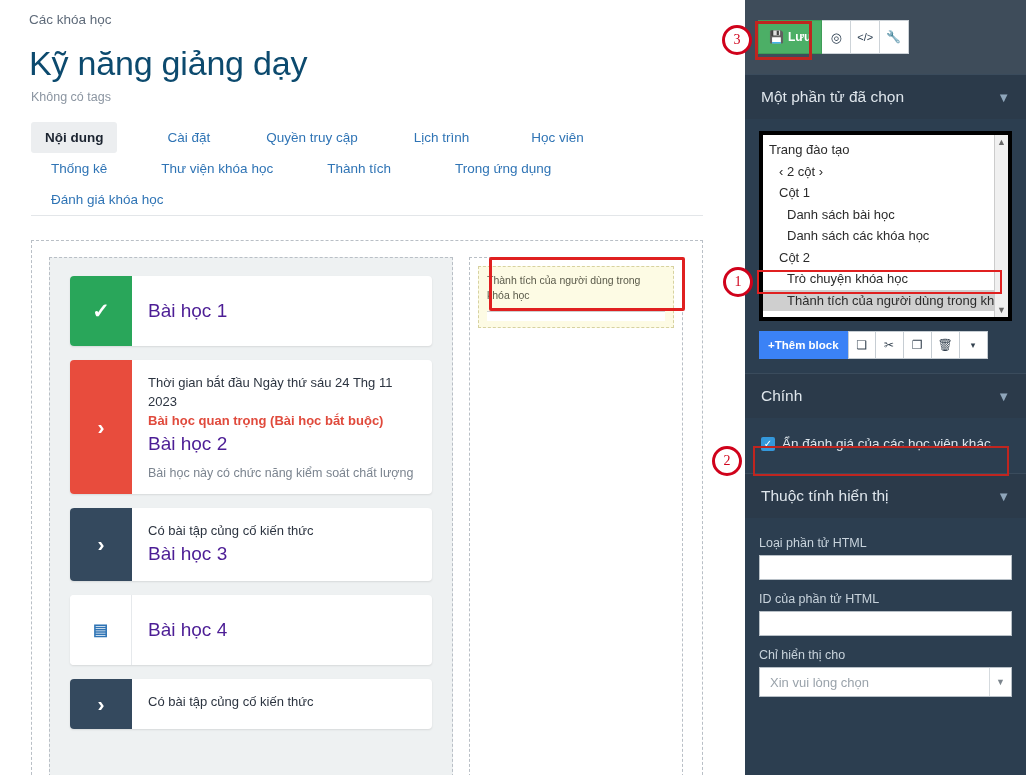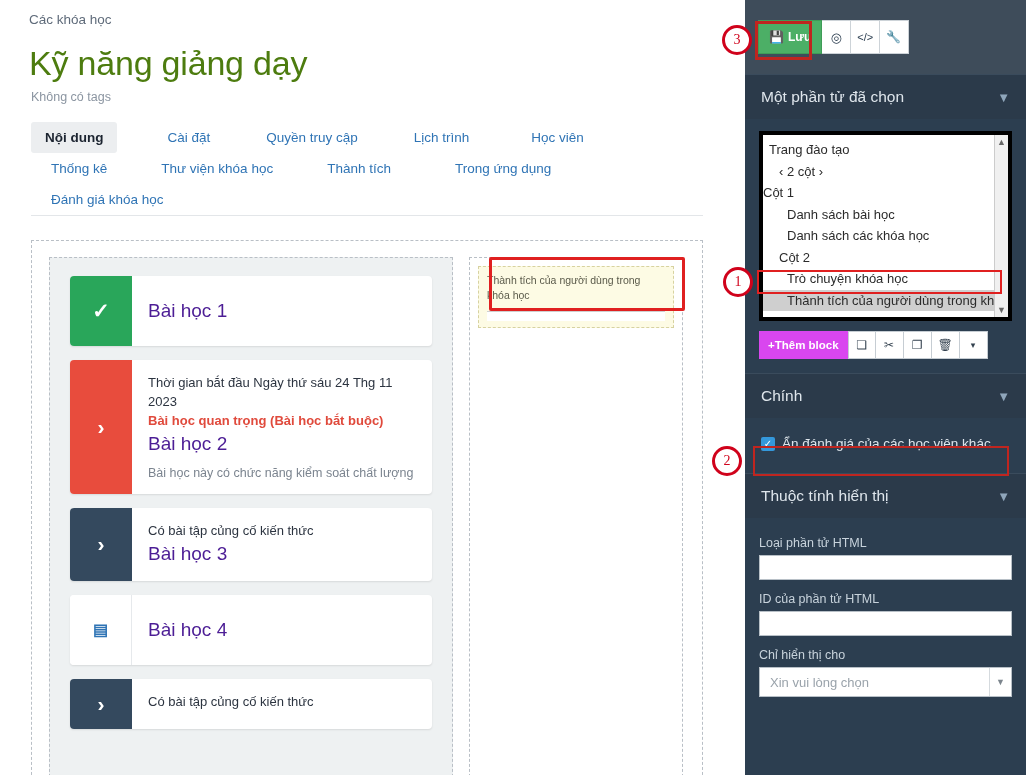--- a/index.html
+++ b/index.html
@@ -17,21 +17,21 @@
     position: absolute; left: 0; top: 4px;
     width: 740px; height: 775px;
     background: #fff; overflow: hidden;
   }
   .breadcrumb {
     position: absolute; left: 29px; top: 8px;
     font-size: 13.5px; color: #5f6b7a;
   }
   .page-title {
     position: absolute; left: 29px; top: 40px;
-    font-size: 34px; font-weight: 400; color: #4d7c0f;
+    font-size: 34px; font-weight: 400; color: #0c4a6e;
     letter-spacing: -0.2px;
   }
   .page-subtitle {
     position: absolute; left: 31px; top: 86px;
     font-size: 12.5px; color: #8b95a1;
   }
 
   .tabs {
     position: absolute; left: 31px; top: 118px;
     width: 680px;
@@ -165,21 +165,21 @@
     align-items: center; color: #666; font-size: 9px; padding: 2px 0;
   }
   .hl-tree-box {
     position: absolute; left: 757px; top: 270px;
     width: 245px; height: 24px;
     border: 2px solid #e02020; pointer-events: none; z-index: 30;
   }
 
   .block-actions { display: flex; margin-top: 10px; height: 28px; }
   .ba-add {
-    background: #d946ef; color: #fff; font-size: 11.5px; font-weight: bold;
+    background: #3b82f6; color: #fff; font-size: 11.5px; font-weight: bold;
     display: flex; align-items: center; padding: 0 9px; cursor: pointer;
   }
   .ba-btn {
     background: #fff; border: 1px solid #c6cdd3; border-left: none;
     width: 28px; display: flex; align-items: center; justify-content: center;
     font-size: 12px; color: #33414f; cursor: pointer;
   }
   .ba-btn.first { border-left: 1px solid #c6cdd3; }
 
   .cb-row { display: flex; align-items: center; gap: 7px; padding: 4px 2px; }
@@ -336,21 +336,21 @@
 
     <div class="sb-section-head">
       <span class="sb-section-title">Một phần tử đã chọn</span>
       <span class="chev">▼</span>
     </div>
 
     <div class="sb-body">
       <div class="tree">
         <div class="tree-item" style="padding-left:6px">Trang đào tạo</div>
         <div class="tree-item" style="padding-left:16px">‹ 2 cột ›</div>
-        <div class="tree-item" style="padding-left:0">Cột 1</div>
+        <div class="tree-item" style="padding-left:16px">Cột 1</div>
         <div class="tree-item" style="padding-left:24px">Danh sách bài học</div>
         <div class="tree-item" style="padding-left:24px">Danh sách các khóa học</div>
         <div class="tree-item" style="padding-left:16px">Cột 2</div>
         <div class="tree-item" style="padding-left:24px">Trò chuyện khóa học</div>
         <div class="tree-item sel" style="padding-left:24px">Thành tích của người dùng trong khóa học</div>
         <div class="tree-item" style="padding-left:6px">Block Trợ giúp</div>
 
         <div class="tree-scroll">
           <span>▲</span>
           <span>▼</span>

